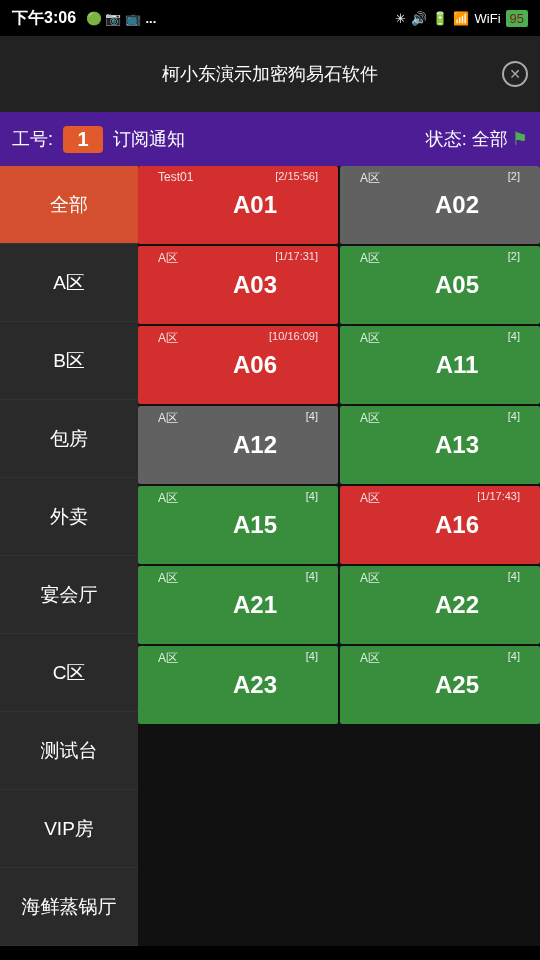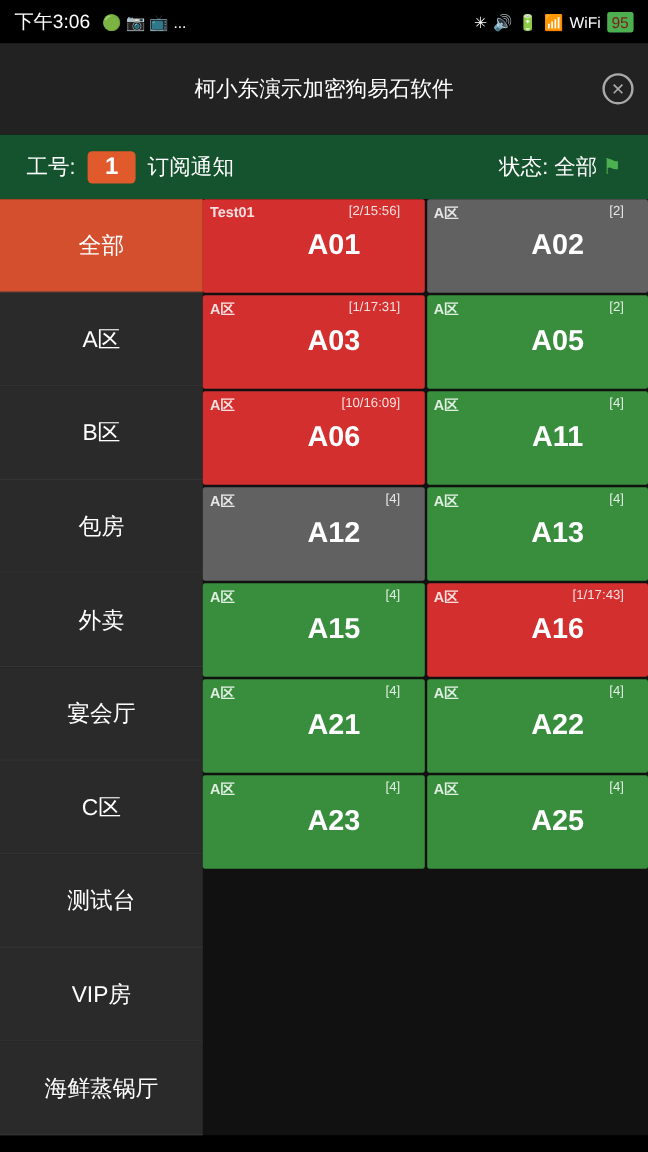--- a/index.html
+++ b/index.html
@@ -16,21 +16,21 @@
     
     .status-bar {
       display: flex;
       justify-content: space-between;
       align-items: center;
       padding: 6px 12px;
       background: #000;
       height: 36px;
     }
     .status-icons { display: flex; align-items: center; gap: 5px; font-size: 13px; color: #fff; }
-    .status-left { display: flex; align-items: center; gap: 4px; }
+    .status-left { display: flex; align-items: center; gap: 4px; font-weight: bold; }
 
     
     .title-bar {
       background: #222;
       text-align: center;
       padding: 26px;
       font-size: 18px;
       color: #fff;
       position: relative;
     }
@@ -46,24 +46,24 @@
       display: flex;
       align-items: center;
       justify-content: center;
       font-size: 14px;
       color: #aaa;
       cursor: pointer;
     }
 
     
     .worker-bar {
-      background: #14532d;
-      display: flex;
-      align-items: center;
-      padding: 8px 22px;
+      background: #4c1d95;
+      display: flex;
+      align-items: center;
+      padding: 8px 12px;
       gap: 10px;
       height: 54px;
     }
     .worker-label { font-size: 18px; color: #fff; }
     .worker-badge {
       background: #e05a2b;
       color: #fff;
       font-size: 20px;
       font-weight: bold;
       border-radius: 4px;
@@ -87,21 +87,21 @@
     .flag-icon { color: #4caf50; font-size: 18px; }
 
     
     .main-content {
       display: flex;
       background: #111;
     }
 
     
     .sidebar {
-      width: 169px;
+      width: 138px;
       flex-shrink: 0;
       background: #1a1a1a;
     }
     .sidebar-item {
       height: 78px;
       display: flex;
       align-items: center;
       justify-content: center;
       font-size: 19px;
       color: #fff;
@@ -143,24 +143,23 @@
     .cell-badge {
       position: absolute;
       top: 4px;
       right: 20px;
       font-size: 11px;
       color: rgba(255,255,255,0.85);
     }
     .cell-tag {
       position: absolute;
       top: 4px;
-      left: 6px;
+      left: 20px;
       font-size: 12px;
       color: rgba(255,255,255,0.85);
-      font-weight: bold;
     }
     .cell-title {
       font-size: 24px;
       font-weight: bold;
       color: #fff;
       margin-left: 34px;
     }
   </style>
 </head>
 <body>

